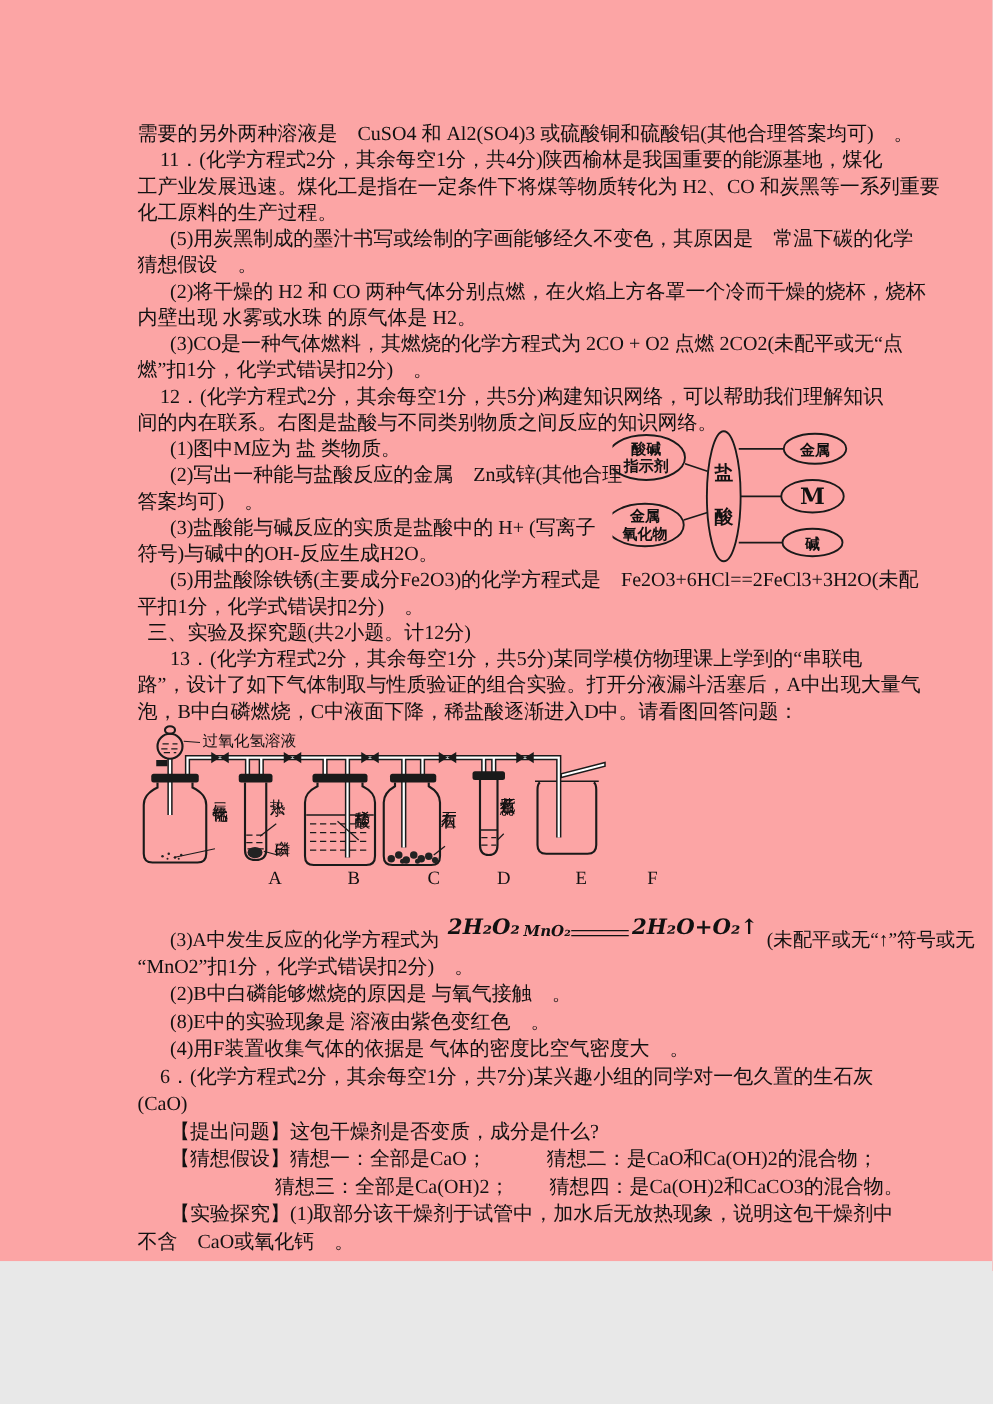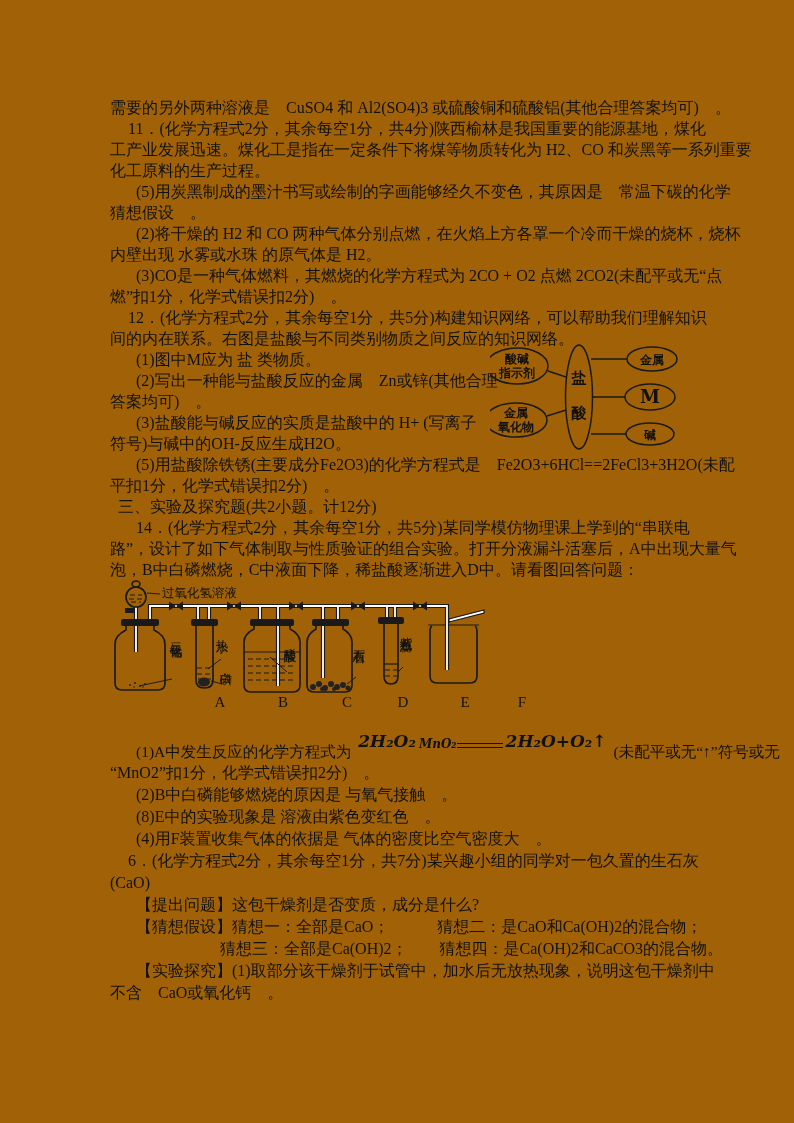--- a/index.html
+++ b/index.html
@@ -1,19 +1,19 @@
 <!DOCTYPE html>
 <html><head>
 <meta charset="utf-8">
 <style>
   html,body{margin:0;padding:0;background:#e8e8e8;}
   .page{
     position:relative;
-    width:794px;height:1123px;
-    background:#a16207;
+    width:794px;height:1009px;
+    background:#fca5a5;
     overflow:hidden;
     font-family:"Liberation Serif","DejaVu Serif",serif;
     color:#111111;
   }
   .content{
     position:absolute;left:110px;top:97px;width:584px;
   }
   .tl{
     height:21px;line-height:21px;font-size:16px;
     white-space:pre;color:#111;
@@ -82,21 +82,21 @@
         <div class="tl ind-2">12．(化学方程式2分，其余每空1分，共5分)构建知识网络，可以帮助我们理解知识</div>
         <div class="tl ind-0">间的内在联系。右图是盐酸与不同类别物质之间反应的知识网络。</div>
         <div class="tl ind-3">(1)图中M应为 盐 类物质。</div>
         <div class="tl ind-3">(2)写出一种能与盐酸反应的金属　Zn或锌(其他合理</div>
         <div class="tl ind-0">答案均可)　。</div>
         <div class="tl ind-3">(3)盐酸能与碱反应的实质是盐酸中的 H+ (写离子</div>
         <div class="tl ind-0">符号)与碱中的OH-反应生成H2O。</div>
         <div class="tl ind-3">(5)用盐酸除铁锈(主要成分Fe2O3)的化学方程式是　Fe2O3+6HCl==2FeCl3+3H2O(未配</div>
         <div class="tl ind-0">平扣1分，化学式错误扣2分)　。</div>
         <div class="tl ind-1">三、实验及探究题(共2小题。计12分)</div>
-        <div class="tl ind-3">14．(化学方程式2分，其余每空1分，共5分)某同学模仿物理课上学到的“串联电</div>
+        <div class="tl ind-3">13．(化学方程式2分，其余每空1分，共5分)某同学模仿物理课上学到的“串联电</div>
         <div class="tl ind-0">路”，设计了如下气体制取与性质验证的组合实验。打开分液漏斗活塞后，A中出现大量气</div>
         <div class="tl ind-0">泡，B中白磷燃烧，C中液面下降，稀盐酸逐渐进入D中。请看图回答问题：</div>
       </div>
 
     
     <svg id="apparatus-svg" width="470" height="132" viewBox="0 0 470 132">
 
       <g>
         <path class="glass" d="M16,46 L16,50 C8,54 5,58 5,64 L5,103 Q5,110 12,110 L48,110 Q55,110 55,103 L55,64 C55,58 52,54 44,50 L44,46"></path>
         <g fill="#222">
@@ -192,21 +192,21 @@
       <text x="110" y="127" class="ltr">A</text>
       <text x="173" y="127" class="ltr">B</text>
       <text x="237" y="127" class="ltr">C</text>
       <text x="293" y="127" class="ltr">D</text>
       <text x="355" y="127" class="ltr">E</text>
       <text x="412" y="127" class="ltr">F</text>
     </svg>
 
     
     <div class="eq-line">
-      <span class="eq-prefix">(1)A中发生反应的化学方程式为</span>
+      <span class="eq-prefix">(3)A中发生反应的化学方程式为</span>
       <span class="chem-eq">
         <span>2H₂O₂</span>
         <span class="eq-cond">
           <span class="eq-cat">MnO₂</span>
           <span class="eq-dbl"></span>
         </span>
         <span>2H₂O+O₂↑</span>
       </span>
       <span class="eq-suffix">(未配平或无“↑”符号或无</span>
     </div>

